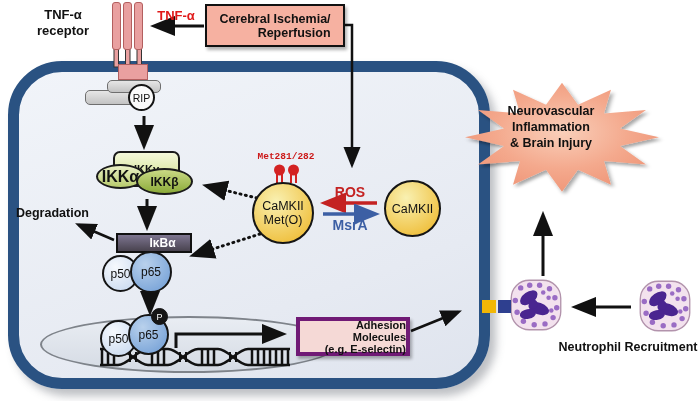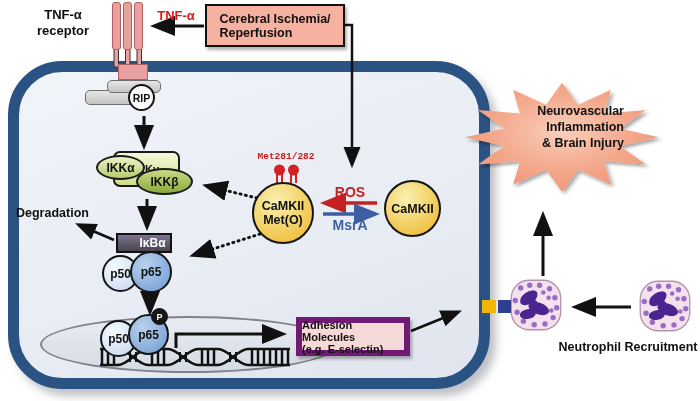--- a/index.html
+++ b/index.html
@@ -18,34 +18,34 @@
   
   .lbl{position:absolute;font-weight:bold;white-space:pre-line;text-align:center;z-index:3;line-height:1.22;}
   
   .bar{position:absolute;width:9px;height:48px;top:2px;background:#e9a0a0;
        border:1px solid #b35f5f;border-radius:3px;box-sizing:border-box;z-index:3;}
   .rbase{left:118px;top:64px;width:30px;height:16px;background:#e9a0a0;
        border:1px solid #b35f5f;box-sizing:border-box;z-index:3;}
   .gray{background:linear-gradient(180deg,#e6e6e6,#c3c3c3);border:1.5px solid #6e6e6e;
        border-radius:5px;box-sizing:border-box;z-index:3;}
   .circ{position:absolute;border-radius:50%;border:2px solid #151515;box-sizing:border-box;
-       display:flex;align-items:center;justify-content:center;font-weight:bold;
+       display:flex;align-items:center;justify-content:center;font-weight:normal;
        text-align:center;white-space:pre-line;z-index:4;}
   .box{position:absolute;box-sizing:border-box;display:flex;align-items:center;justify-content:center;
-       font-weight:bold;text-align:left;white-space:pre-line;z-index:4;}
+       font-weight:bold;text-align:right;white-space:pre-line;z-index:4;}
   .trigger{left:205px;top:4px;width:140px;height:43px;background:#f6b1a1;border:2.5px solid #111;
        font-size:12.5px;box-shadow:2px 3px 3px rgba(0,0,0,.3);}
-  .adh{left:296px;top:317px;width:114px;height:39px;background:#f5d9d6;border:6px solid #701a75;
+  .adh{left:296px;top:317px;width:114px;height:39px;background:#f5d9d6;border:4px solid #701a75;
        font-size:11px;box-shadow:2px 3px 3px rgba(0,0,0,.3);}
   .ikkg{left:113px;top:151px;width:67px;height:36px;border:2px solid #1a1a1a;border-radius:7px;
        background:linear-gradient(180deg,#f4f8da,#cede86);font-size:11px;}
   .ell{border-radius:50%;border:2px solid #1a1a1a;}
-  .ikka{left:96px;top:155px;width:49px;height:25px;background:linear-gradient(180deg,#ebf1c6,#b7ca6c);font-size:12px;}
+  .ikka{left:96px;top:164px;width:49px;height:25px;background:linear-gradient(180deg,#ebf1c6,#b7ca6c);font-size:16px;}
   .ikkb{left:136px;top:168px;width:57px;height:27px;background:linear-gradient(180deg,#cad985,#8cab3a);font-size:12px;}
-  .ikba{left:116px;top:233px;width:56px;height:20px;background:linear-gradient(180deg,#7d7590,#49434f);
+  .ikba{left:116px;top:233px;width:76px;height:20px;background:linear-gradient(180deg,#7d7590,#49434f);
        border:2px solid #111;color:#fff;font-size:12px;padding-left:17px;}
   .p50{background:radial-gradient(circle at 35% 30%,#f6f9fd,#c4d6ee);font-size:12px;}
   .p65{background:radial-gradient(circle at 35% 30%,#b9d1ec,#6d9bd4);font-size:12px;}
   .kin{background:radial-gradient(circle at 38% 30%,#f9f1b2,#edb422);border-width:2.5px;font-size:12.5px;}
   .pbadge{background:#161616;color:#fff;border:1.5px solid #161616;font-size:9px;}
   .mark{position:absolute;z-index:3;}
 </style>
 </head>
 <body>
 
@@ -179,18 +179,18 @@
 
   <div class="circ p50" style="left:100px;top:320px;width:37px;height:37px;">p50</div>
   <div class="circ p65" style="left:128px;top:314px;width:41px;height:41px;">p65</div>
   <div class="circ pbadge" style="left:151px;top:308px;width:17px;height:17px;">P</div>
 
   <div class="box adh">Adhesion Molecules
 (e.g. E-selectin)</div>
   <div class="mark" style="left:482px;top:300px;width:14px;height:13px;background:#f2b705;"></div>
   <div class="mark" style="left:498px;top:300px;width:13px;height:13px;background:#2e3f8f;"></div>
 
-  <div class="lbl" style="left:478px;top:103px;width:146px;font-size:12.5px;line-height:16px;text-align:right;">Neurovascular
+  <div class="lbl" style="left:478px;top:103px;width:146px;font-size:12.5px;line-height:16px;">Neurovascular
 Inflammation
 &amp; Brain Injury</div>
   <div class="lbl" style="left:548px;top:340px;width:160px;font-size:12.5px;">Neutrophil Recruitment</div>
 
 </div>
 
 </body></html>

